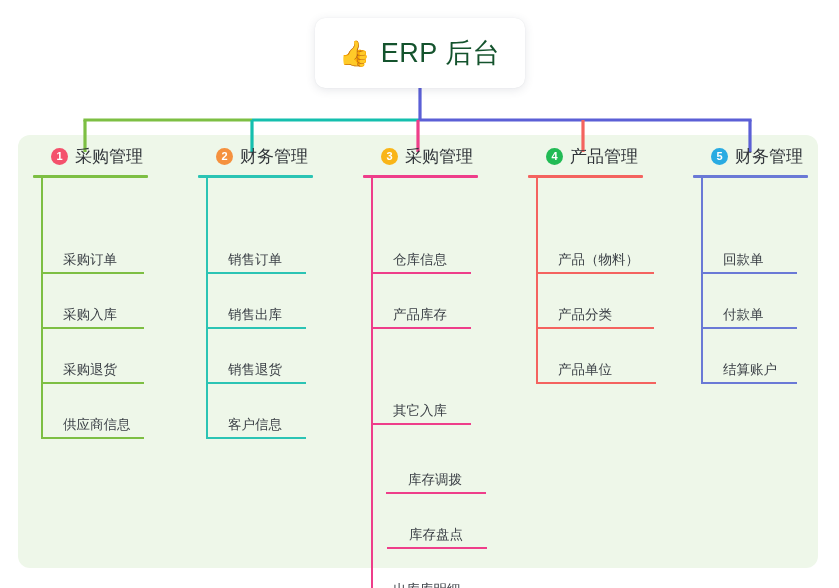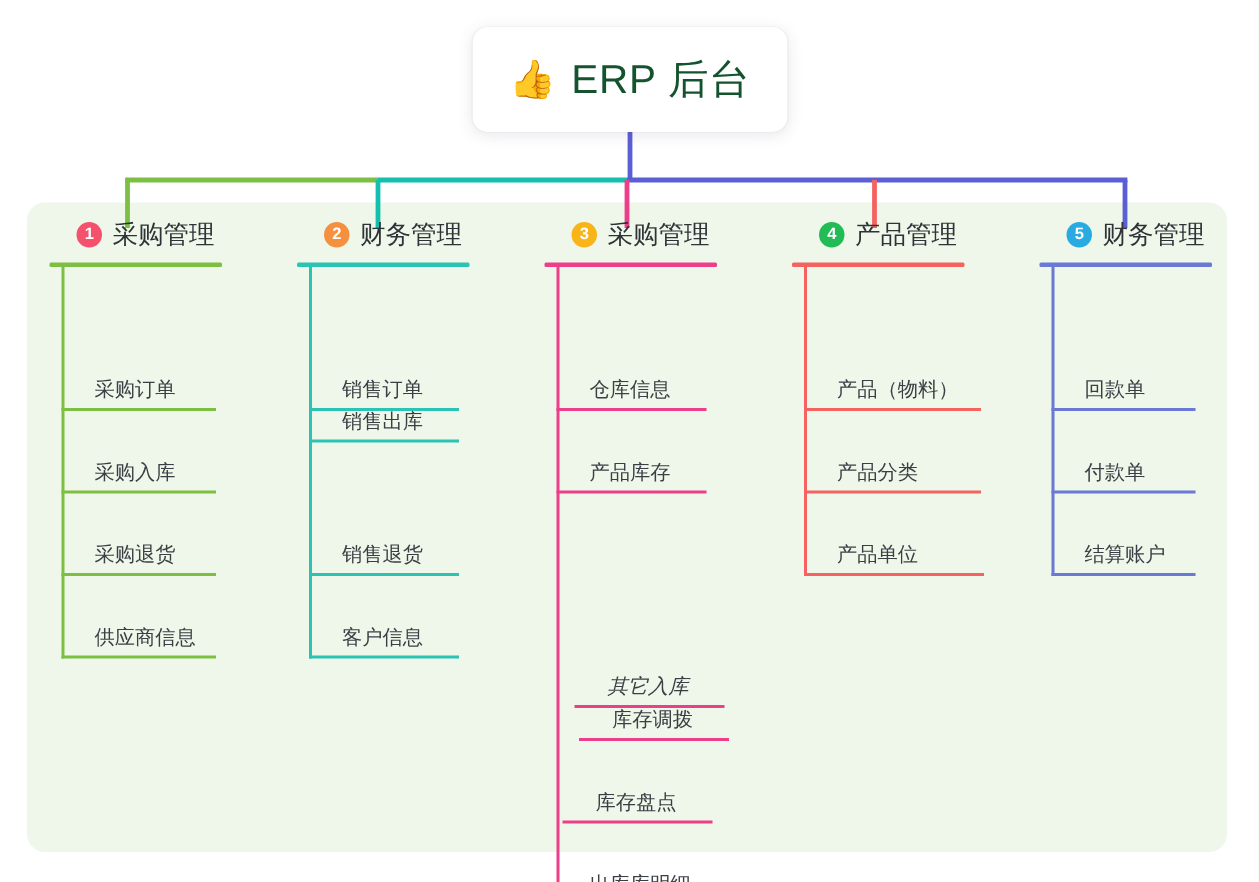--- a/index.html
+++ b/index.html
@@ -117,21 +117,21 @@
         <div class="col-head">
           <span class="badge" style="background: rgb(245, 145, 62);">2</span>
           <span class="col-title">财务管理</span>
         </div>
         <div class="head-rule" style="background: rgb(43, 196, 180); width: 115px;"></div>
         <div style="position: relative; height: 220px;">
           <div class="leaf" style="position: absolute; left: 0px; top: 0px; width: 160px; height: 96px;">
             <span class="leaf-label">销售订单</span>
             <div class="leaf-rule" style="background: rgb(43, 196, 180); width: 100px;"></div>
           </div>
-          <div class="leaf" style="position: absolute; left: 0px; top: 0px; width: 160px; height: 117px;">
+          <div class="leaf" style="position: absolute; left: 0px; top: 0px; width: 160px; height: 151px;">
             <span class="leaf-label">销售出库</span>
             <div class="leaf-rule" style="background: rgb(43, 196, 180); width: 100px;"></div>
           </div>
           <div class="leaf" style="position: absolute; left: 0px; top: 0px; width: 160px; height: 206px;">
             <span class="leaf-label">销售退货</span>
             <div class="leaf-rule" style="background: rgb(43, 196, 180); width: 100px;"></div>
           </div>
           <div class="leaf" style="position: absolute; left: 0px; top: 0px; width: 160px; height: 261px;">
             <span class="leaf-label">客户信息</span>
             <div class="leaf-rule" style="background: rgb(43, 196, 180); width: 100px;"></div>
@@ -147,29 +147,29 @@
         <div class="head-rule" style="background: rgb(238, 62, 138); width: 115px;"></div>
         <div style="position: relative; height: 385px;">
           <div class="leaf" style="position: absolute; left: 0px; top: 0px; width: 160px; height: 96px;">
             <span class="leaf-label">仓库信息</span>
             <div class="leaf-rule" style="background: rgb(238, 62, 138); width: 100px;"></div>
           </div>
           <div class="leaf" style="position: absolute; left: 0px; top: 0px; width: 160px; height: 151px;">
             <span class="leaf-label">产品库存</span>
             <div class="leaf-rule" style="background: rgb(238, 62, 138); width: 100px;"></div>
           </div>
-          <div class="leaf" style="position: absolute; left: 12px; top: 0px; width: 160px; height: 294px; font-style: italic;">
+          <div class="leaf" style="position: absolute; left: 0px; top: 0px; width: 160px; height: 247px;">
             <span class="leaf-label">其它入库</span>
             <div class="leaf-rule" style="background: rgb(238, 62, 138); width: 100px;"></div>
           </div>
           <div class="leaf" style="position: absolute; left: 15px; top: 0px; width: 160px; height: 316px;">
             <span class="leaf-label">库存调拨</span>
             <div class="leaf-rule" style="background: rgb(238, 62, 138); width: 100px;"></div>
           </div>
-          <div class="leaf" style="position: absolute; left: 4px; top: 0px; width: 160px; height: 371px;">
+          <div class="leaf" style="position: absolute; left: 16px; top: 0px; width: 160px; height: 371px;">
             <span class="leaf-label">库存盘点</span>
             <div class="leaf-rule" style="background: rgb(238, 62, 138); width: 100px;"></div>
           </div>
           <div class="leaf" style="position: absolute; left: 0px; top: 0px; width: 160px; height: 426px;">
             <span class="leaf-label">出库库明细</span>
           </div>
           <div class="spine" style="background: rgb(238, 62, 138); left: 8px; top: 0px; height: 426px;"></div>
         </div>
       </div>
       <div class="col" style="left: 528px;">

